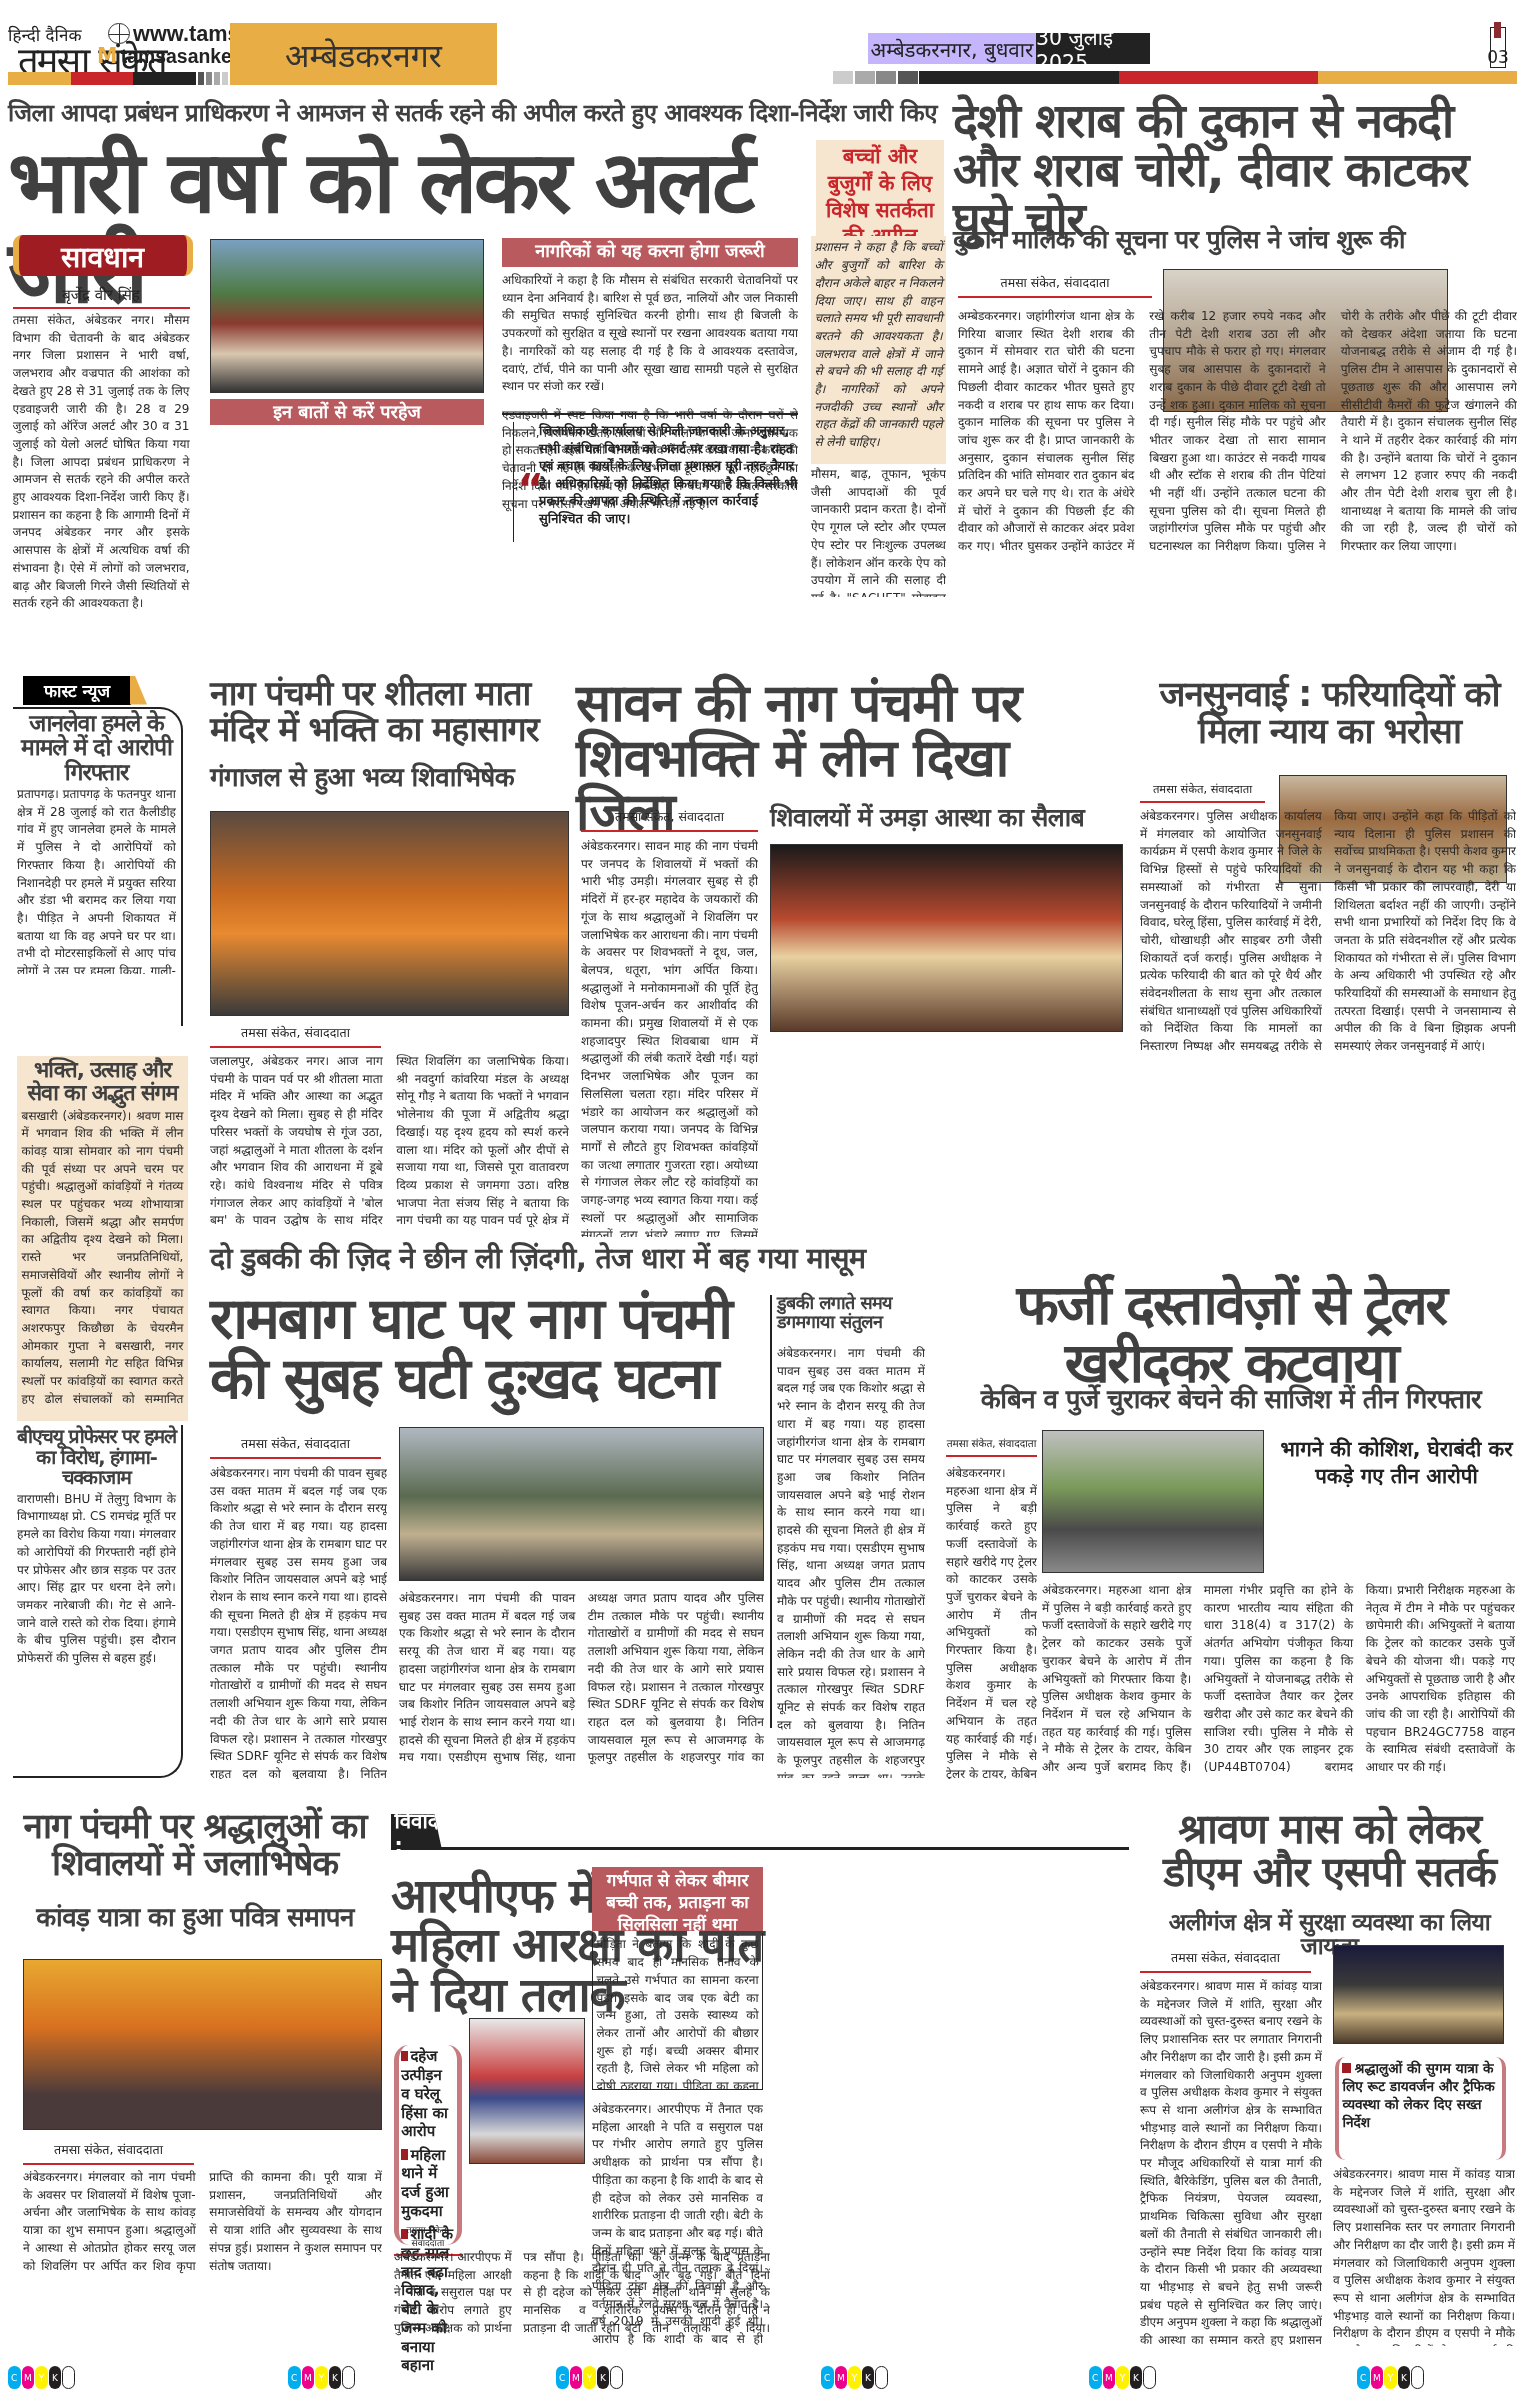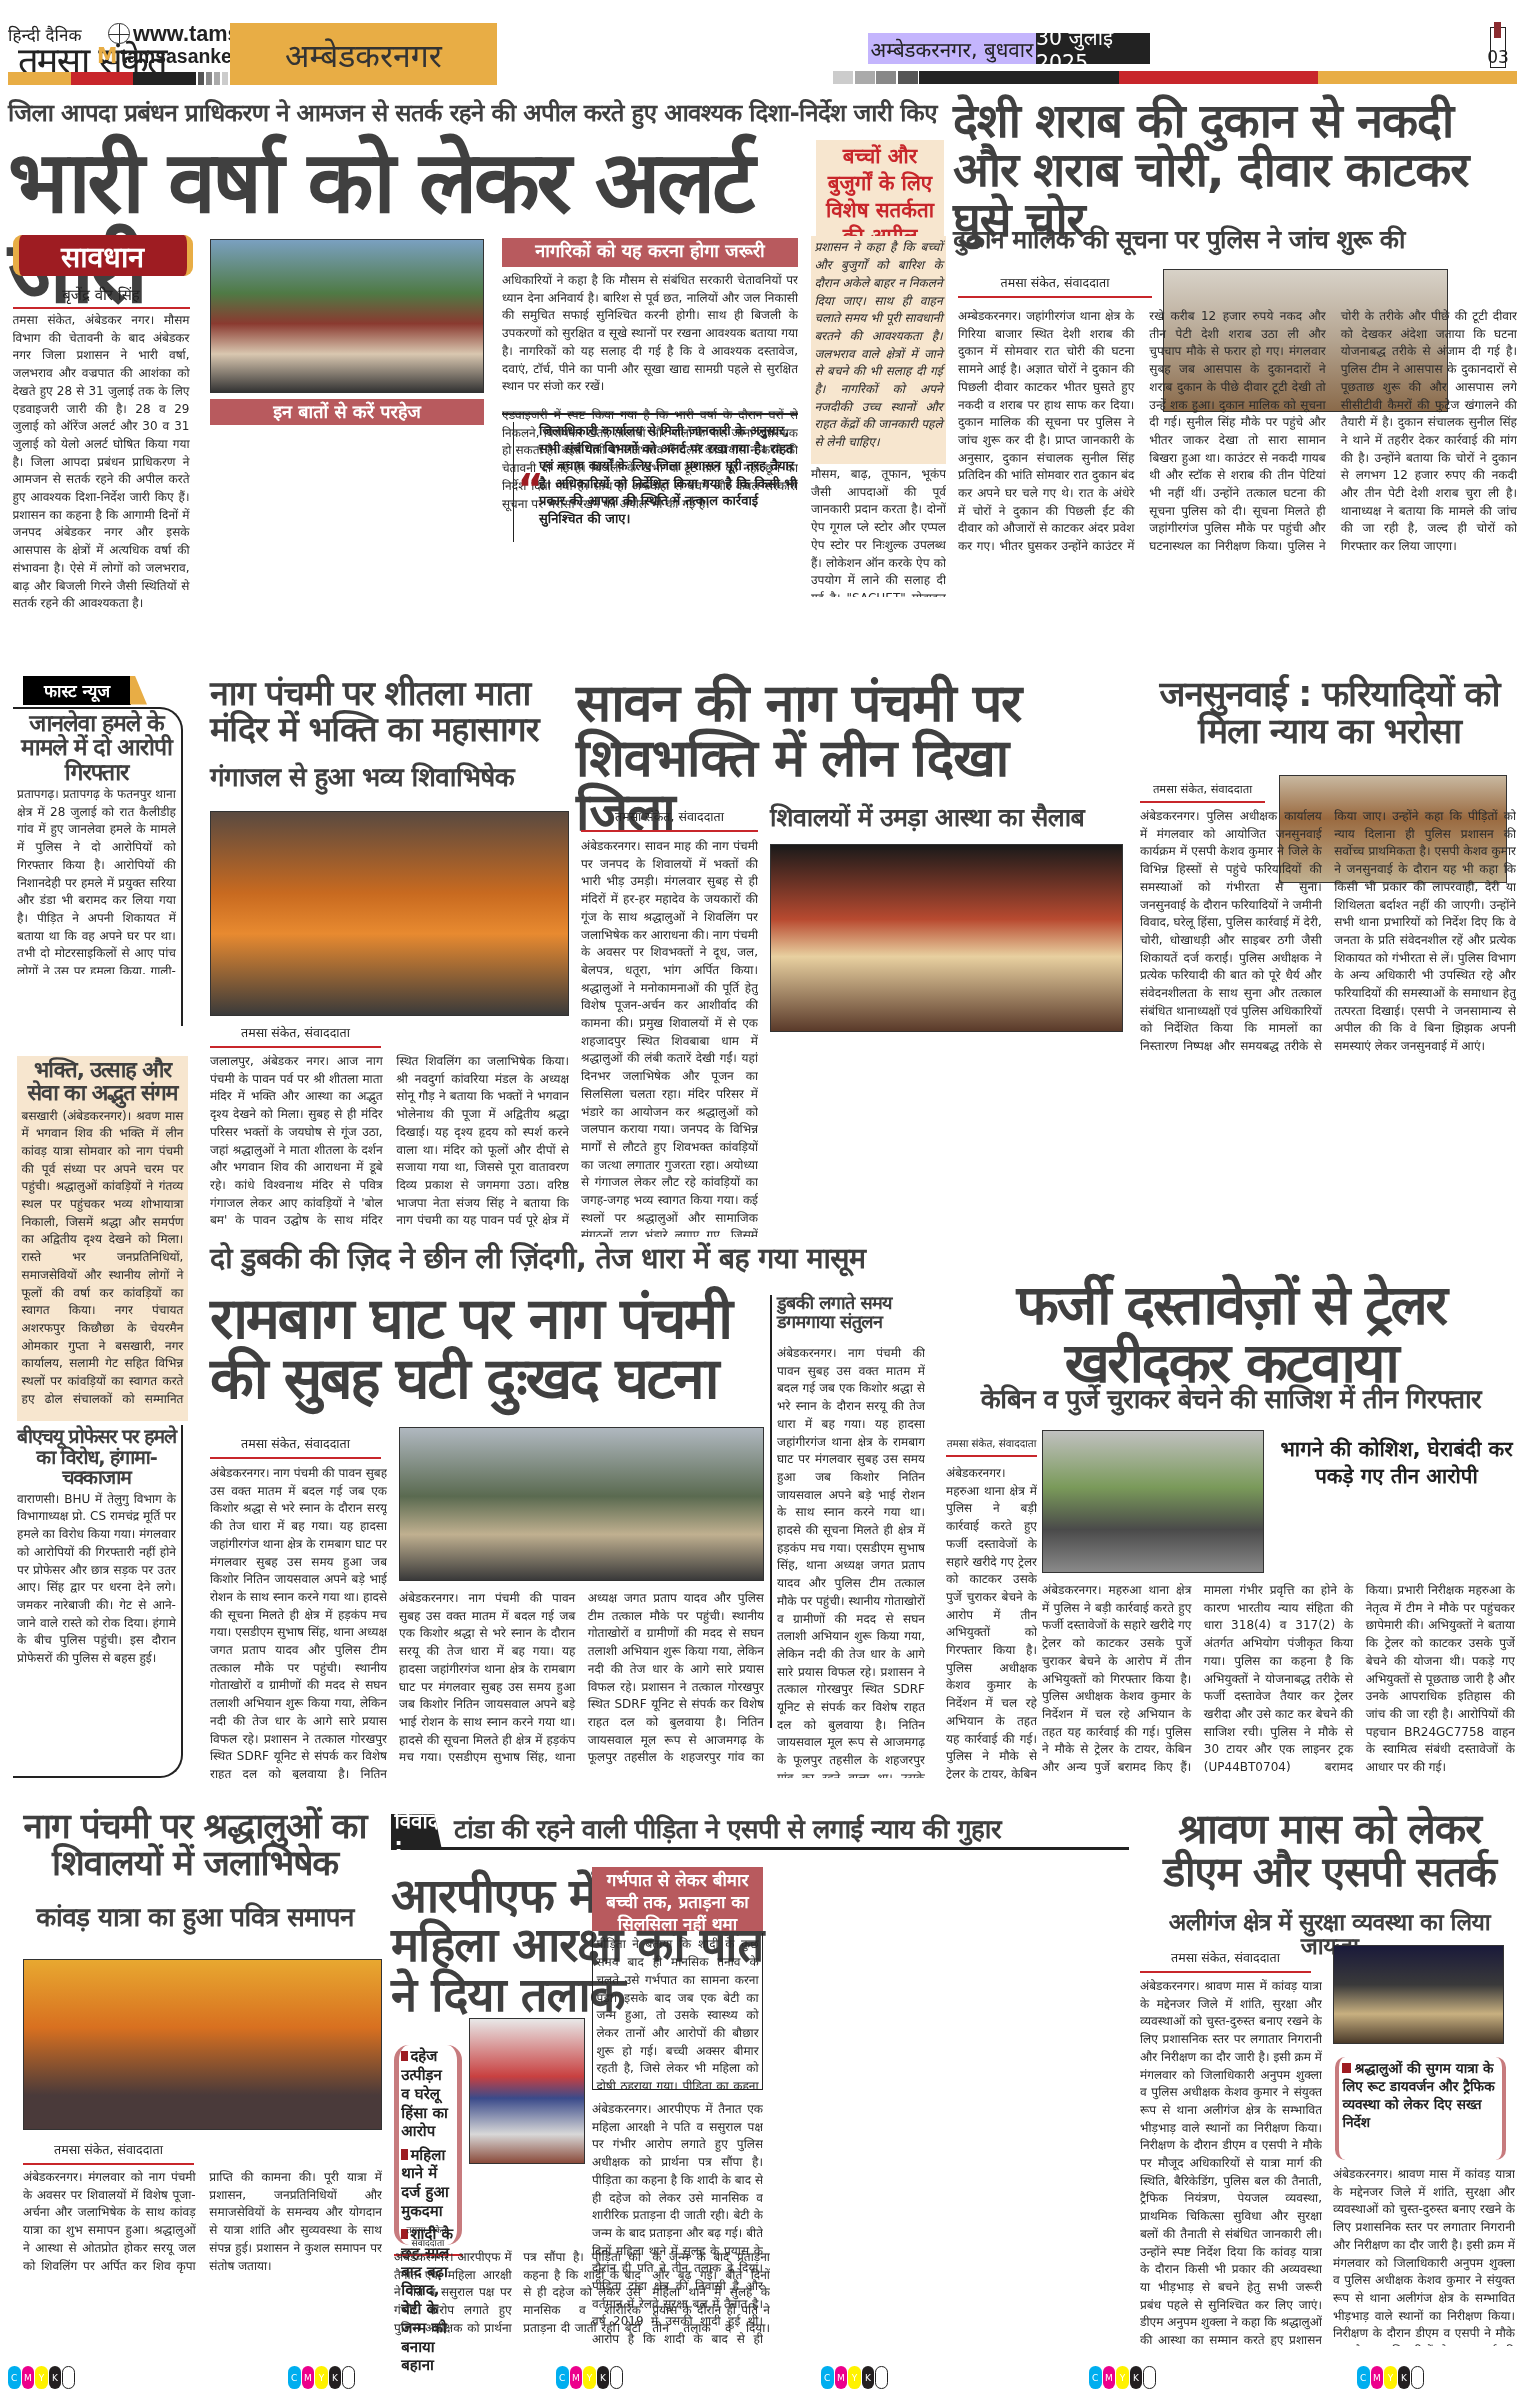--- a/index.html
+++ b/index.html
@@ -157,21 +157,20 @@
   <div class="abs hl" style="left:12.5px;top:1808px;width:365px;font-size:35px;text-align:center;">नाग पंचमी पर श्रद्धालुओं का शिवालयों में जलाभिषेक</div>
   <div class="abs hl" style="left:12.5px;top:1904px;width:365px;font-size:26px;letter-spacing:-0.6px;text-align:center;">कांवड़ यात्रा का हुआ पवित्र समापन</div>
   <div class="abs photo" style="left:23px;top:1959px;width:359px;height:171px;background:linear-gradient(180deg,#e8a830 0%,#d87020 40%,#4a3a3a 80%);"></div>
   <div class="abs byline" style="left:23px;top:2141px;width:171px;">तमसा संकेत, संवाददाता</div>
   <div class="abs bodytext" style="left:23px;top:2169px;width:359px;height:177px;column-count:2;column-gap:13.7px;">अंबेडकरनगर। मंगलवार को नाग पंचमी के अवसर पर शिवालयों में विशेष पूजा-अर्चना और जलाभिषेक के साथ कांवड़ यात्रा का शुभ समापन हुआ। श्रद्धालुओं ने आस्था से ओतप्रोत होकर सरयू जल को शिवलिंग पर अर्पित कर शिव कृपा प्राप्ति की कामना की। पूरी यात्रा में प्रशासन, जनप्रतिनिधियों और समाजसेवियों के समन्वय और योगदान से यात्रा शांति और सुव्यवस्था के साथ संपन्न हुई। प्रशासन ने कुशल समापन पर संतोष जताया।</div>
 </section>
 
 <section>
   <div class="abs" style="left:391px;top:1814px;width:738px;height:36px;border-bottom:3.4px solid #222;">
     <div style="position:absolute;left:0;top:0;width:51px;height:36px;background:#222;color:#fff;font-size:20.5px;font-weight:bold;display:flex;align-items:center;padding-left:3.4px;clip-path:polygon(0 0,85% 0,100% 100%,0 100%);">विवाद :</div>
-    <div class="hl" style="position:absolute;left:63px;top:2.3px;font-size:26px;letter-spacing:-0.6px;">टांडा की रहने वाली पीड़िता ने एसपी से लगाई न्याय की गुहार</div>
   </div>
   <div class="abs hl" style="left:391px;top:1871px;width:388px;font-size:47px;letter-spacing:-1.1px;">आरपीएफ में तैनात महिला आरक्षी को पति ने दिया तलाक</div>
   <div class="abs" style="left:394px;top:2017px;width:68px;height:200px;border-left:5.7px solid #c77b7e;border-right:5.7px solid #c77b7e;border-radius:15px;padding:2.3px;margin-top:28px;">
     <div style="font-size:15px;font-weight:bold;line-height:1.25;margin-bottom:4.6px;"><span style="display:inline-block;width:6.8px;height:10.3px;background:#9e1c22;margin-right:2.3px;"></span><span>दहेज उत्पीड़न व घरेलू हिंसा का आरोप</span></div>
     <div style="font-size:15px;font-weight:bold;line-height:1.25;margin-bottom:4.6px;"><span style="display:inline-block;width:6.8px;height:10.3px;background:#9e1c22;margin-right:2.3px;"></span><span>महिला थाने में दर्ज हुआ मुकदमा</span></div>
     <div style="font-size:15px;font-weight:bold;line-height:1.25;"><span style="display:inline-block;width:6.8px;height:10.3px;background:#9e1c22;margin-right:2.3px;"></span><span>शादी के छह साल बाद बढ़ा विवाद, बेटी के जन्म को बनाया बहाना</span></div>
   </div>
   <div class="abs photo" style="left:469px;top:2018px;width:116px;height:146px;background:linear-gradient(180deg,#e8e8e8 0%,#c84040 40%,#3a4a8a 55%,#d8d8d8 80%,#8a4a3a 100%);"></div>
   <div class="abs byline" style="left:394px;top:2223px;width:68px;font-size:9px;">तमसा संकेत, संवाददाता</div>
   <div class="abs bodytext" style="left:394px;top:2249px;width:376px;height:97px;column-count:3;column-gap:11.4px;">अंबेडकरनगर। आरपीएफ में तैनात एक महिला आरक्षी ने पति व ससुराल पक्ष पर गंभीर आरोप लगाते हुए पुलिस अधीक्षक को प्रार्थना पत्र सौंपा है। पीड़िता का कहना है कि शादी के बाद से ही दहेज को लेकर उसे मानसिक व शारीरिक प्रताड़ना दी जाती रही। बेटी के जन्म के बाद प्रताड़ना और बढ़ गई। बीते दिनों महिला थाने में सुलह के प्रयास के दौरान ही पति ने तीन तलाक दे दिया। पीड़िता टांडा क्षेत्र की निवासी है और वर्तमान में रेलवे सुरक्षा बल में तैनात है। वर्ष 2019 में उसकी शादी हुई थी। आरोप है कि शादी के बाद से ही ससुराल पक्ष के लोग दहेज की मांग करने लगे। अधीक्षक केशव कुमार को दी। एसपी के निर्देश पर प्रकरण महिला थाने को सौंपा गया। जहां समझौते की प्रक्रिया जारी थी, उसी दौरान आरोपी पति ने तीन तलाक का ऐलान कर महिला को मानसिक आघात दिया। यह कार्रवाई महिला थाना परिसर में ही की गई, जिससे स्थिति और गंभीर हो गई। टांडा थाना प्रभारी निरीक्षक ने बताया कि मामले में मुकदमा दर्ज कर जांच शुरू कर दी गई है।</div>

